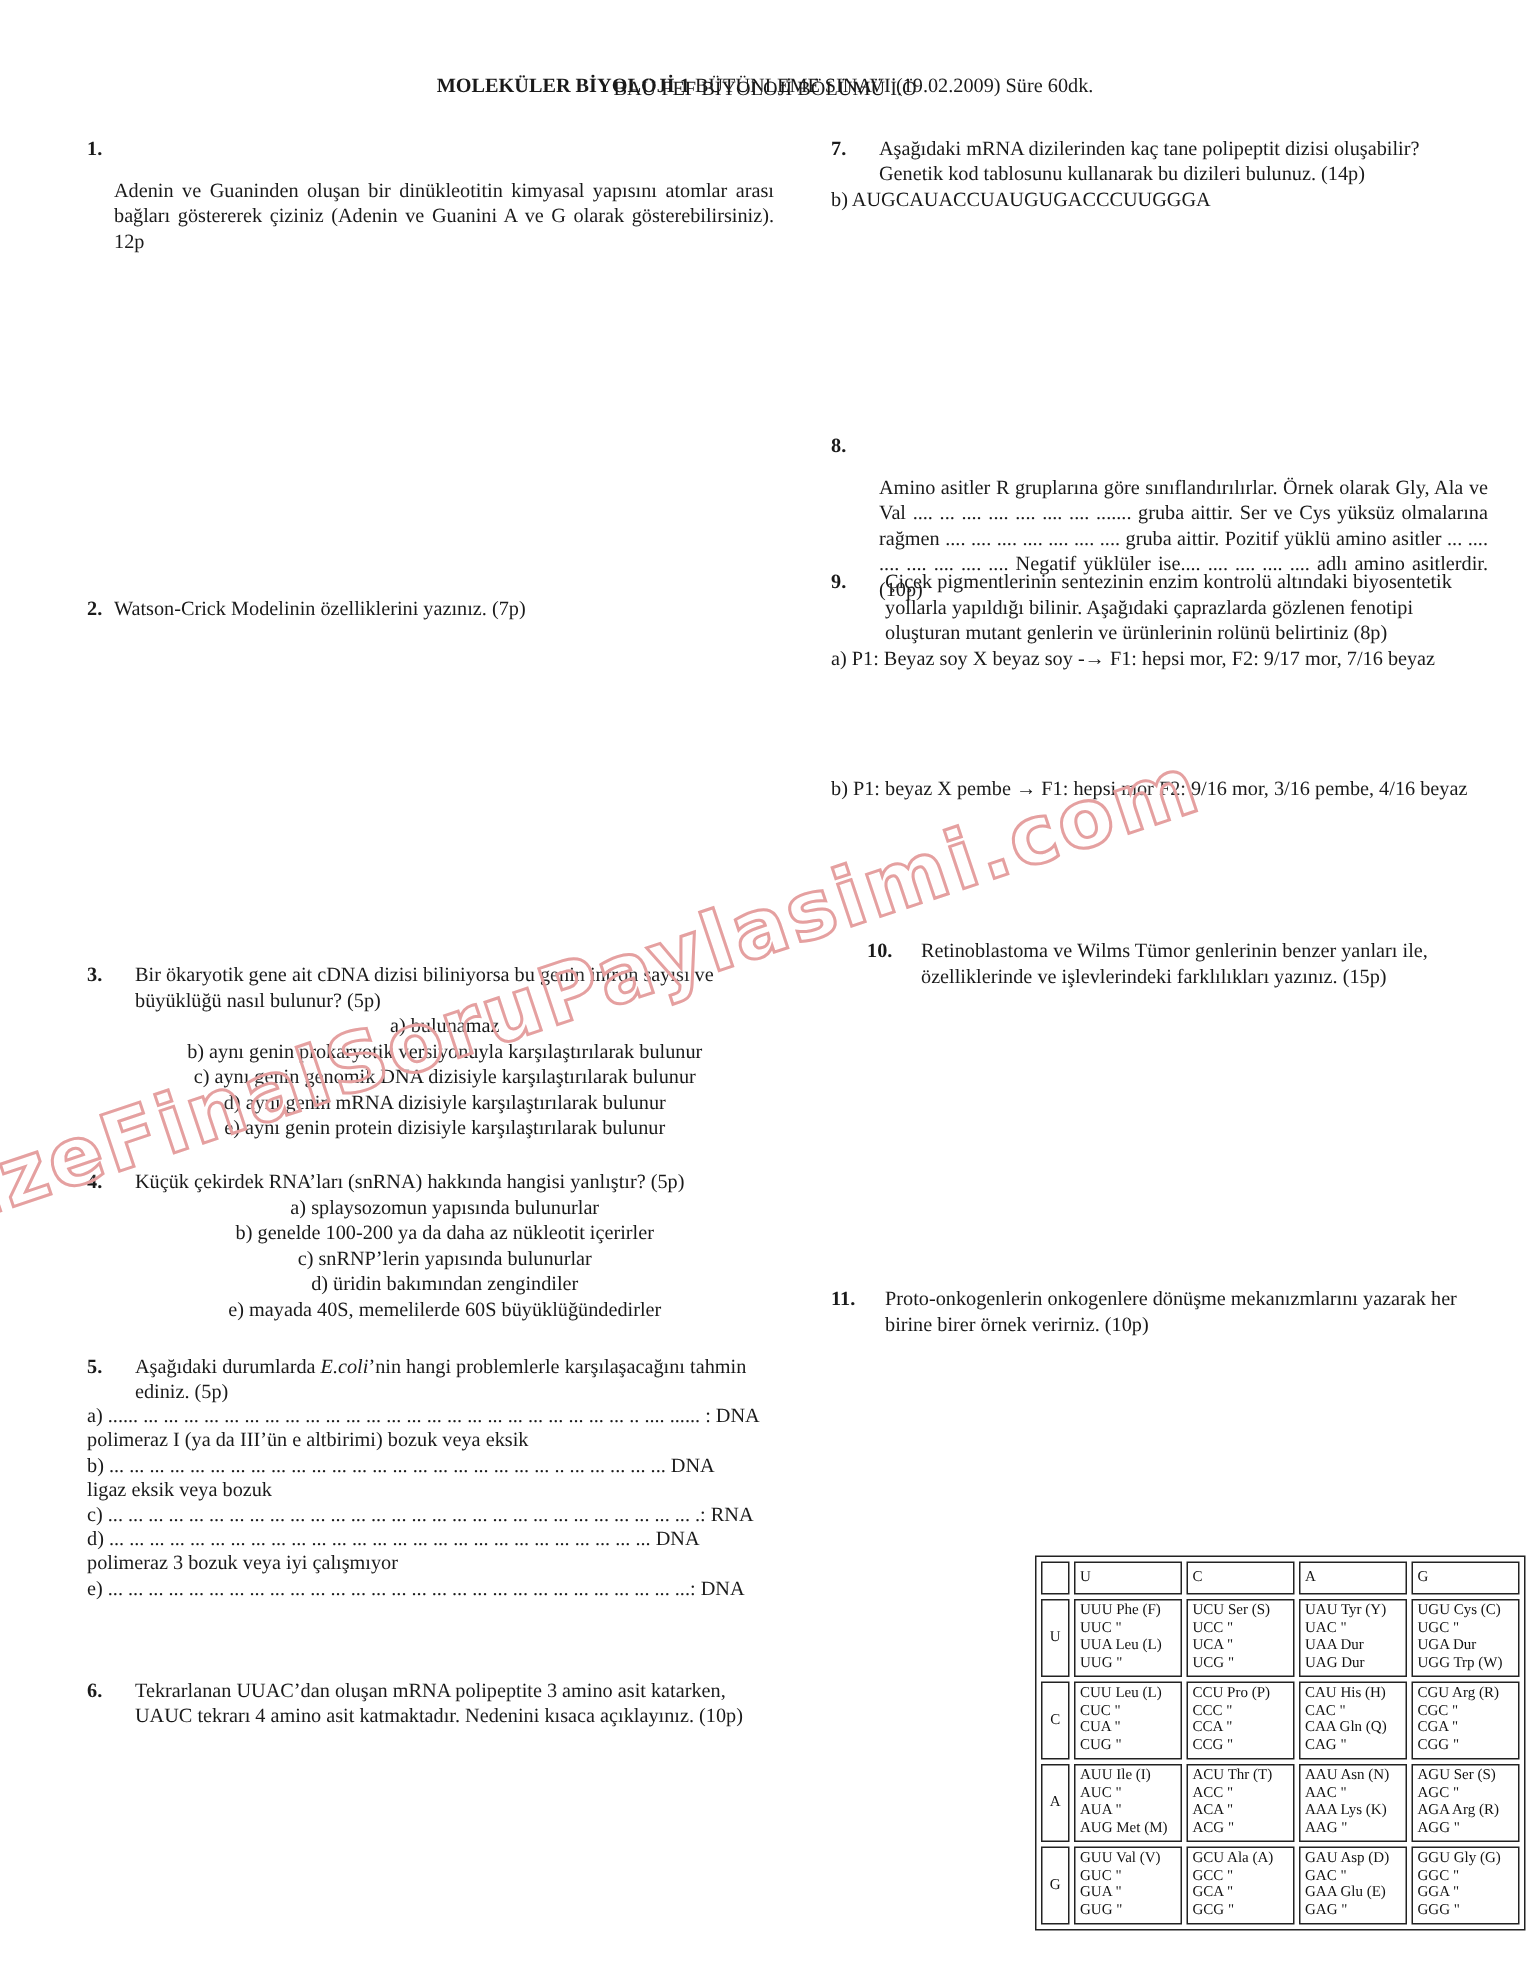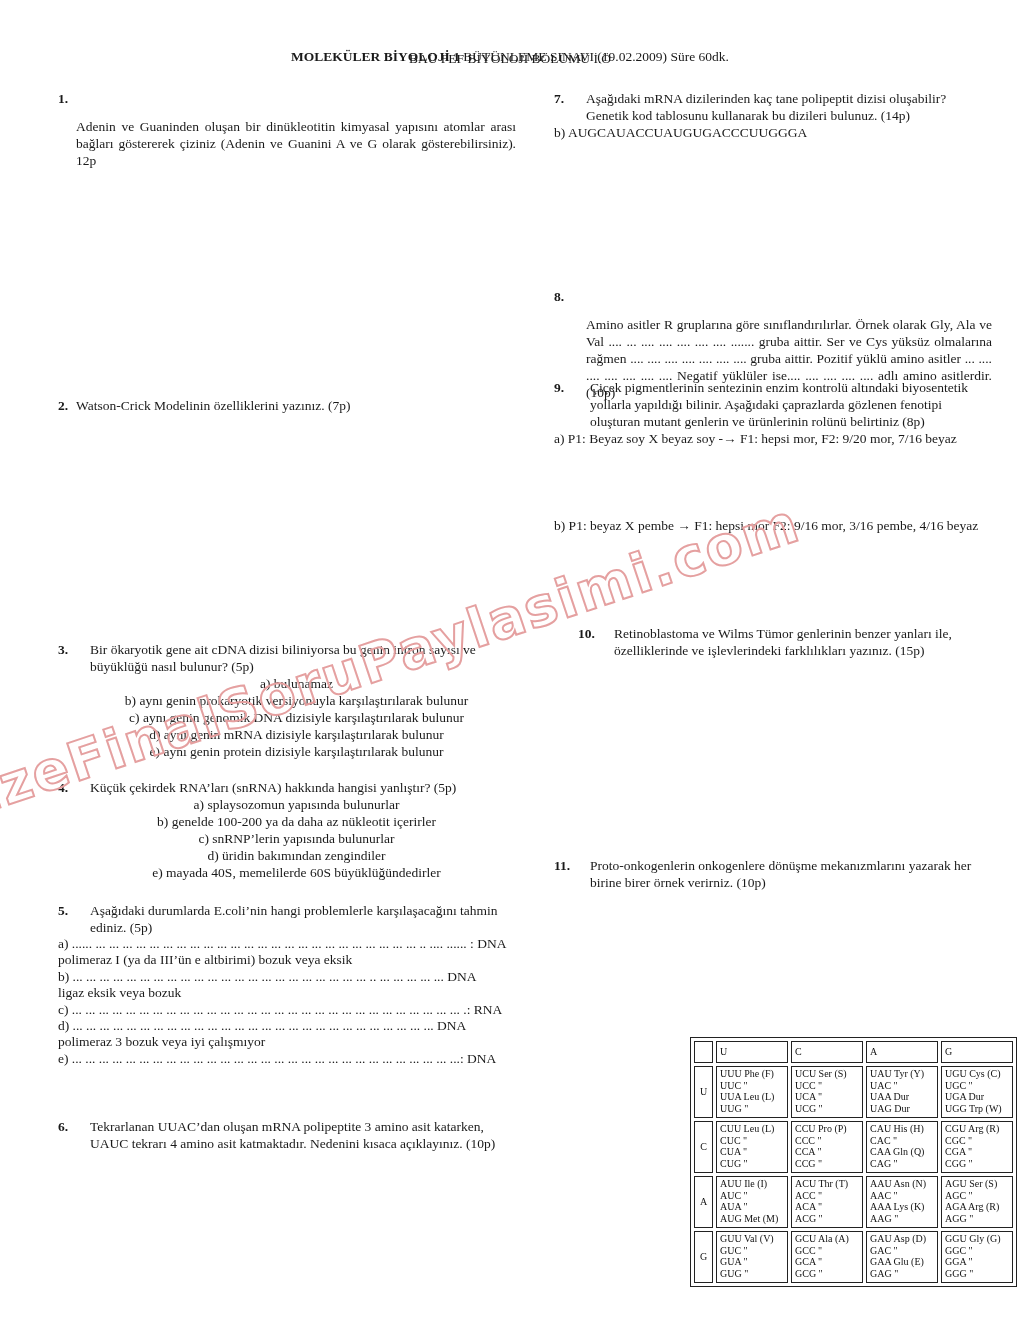--- a/index.html
+++ b/index.html
@@ -16,21 +16,21 @@
   .q{position:absolute;}
   .qnum{position:absolute;left:0;top:0;font-weight:bold;}
   .qtext{display:block;}
   .ind18{margin-left:18px;}
   .ind32{margin-left:32px;}
   .ind36{margin-left:36px;}
   .just{text-align:justify;margin-top:28px;}
   .opt{margin-left:19px;text-align:center;}
   .plainline{margin-left:0;}
   .fill{line-height:16.4px;}
-  .it{}
+  .it{font-style:italic;}
   .gap70{margin-top:70px;}
   
   .codon-table{
     position:absolute;left:690px;top:1037px;
     border-collapse:separate;border-spacing:3px;
     border:1px solid #222;background:#fff;
     font-family:"Liberation Serif", serif;
     font-size:10px;line-height:11.5px;color:#111;
   }
   .codon-table td{border:1px solid #222;padding:1px 3px;vertical-align:top;background:#fff;}
@@ -69,21 +69,21 @@
   </div>
 
   <div class="q" style="left:554px;top:288px;width:438px;">
     <span class="qnum">8.</span>
     <span class="qtext ind32 just">Amino asitler R gruplarına göre sınıflandırılırlar. Örnek olarak Gly, Ala ve Val .... ... .... .... .... .... .... ....... gruba aittir. Ser ve Cys yüksüz olmalarına rağmen .... .... .... .... .... .... .... gruba aittir.  Pozitif yüklü amino asitler ... .... .... .... .... .... .... Negatif yüklüler ise.... .... .... .... .... adlı amino asitlerdir. (10p)</span>
   </div>
 
   <div class="q" style="left:554px;top:379px;width:440px;">
     <span class="qnum">9.</span>
     <span class="qtext ind36">Çiçek pigmentlerinin sentezinin enzim kontrolü altındaki biyosentetik yollarla yapıldığı bilinir. Aşağıdaki çaprazlarda gözlenen fenotipi oluşturan mutant genlerin ve ürünlerinin rolünü belirtiniz (8p)</span>
-    <div class="plainline">a) P1: Beyaz  soy X beyaz soy -→ F1: hepsi mor, F2: 9/20 mor, 7/16 beyaz</div>
+    <div class="plainline">a) P1: Beyaz  soy X beyaz soy -→ F1: hepsi mor, F2: 9/17 mor, 7/16 beyaz</div>
     <div class="plainline gap70">b) P1: beyaz X pembe → F1: hepsi mor F2: 9/16 mor, 3/16 pembe, 4/16 beyaz</div>
   </div>
 
   <div class="q" style="left:58px;top:397px;width:455px;">
     <span class="qnum">2.</span>
     <span class="qtext ind18">Watson-Crick Modelinin özelliklerini yazınız. (7p)</span>
   </div>
 
   <div class="q" style="left:578px;top:625px;width:440px;">
     <span class="qnum">10.</span>

